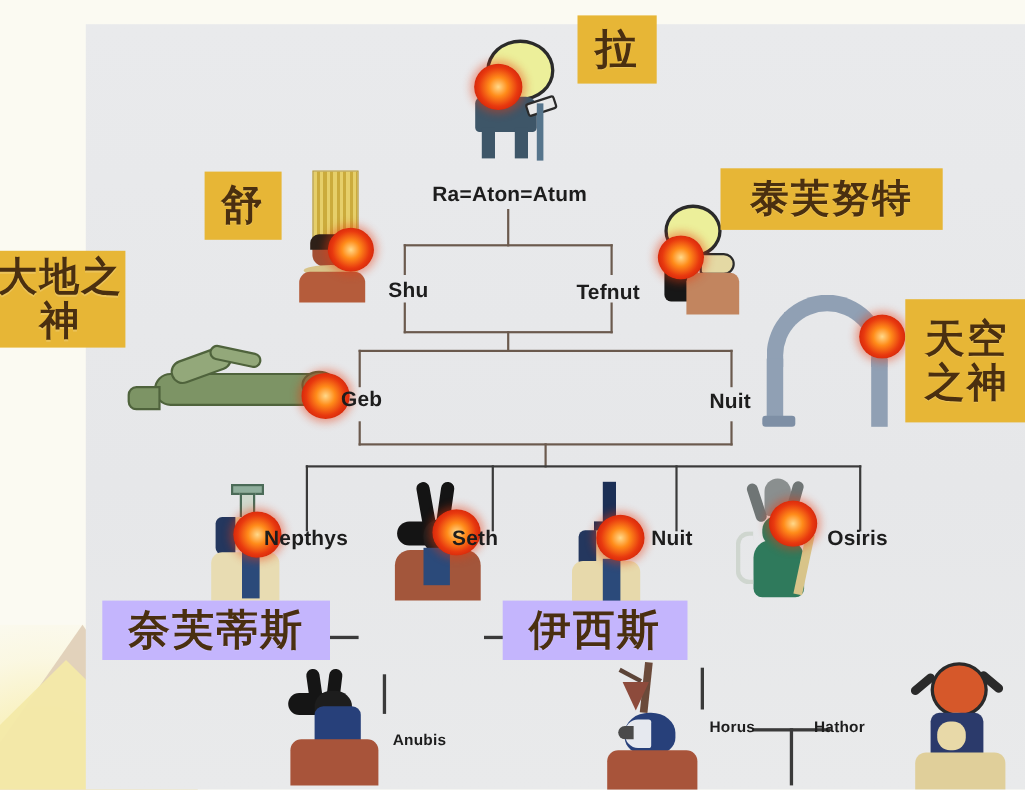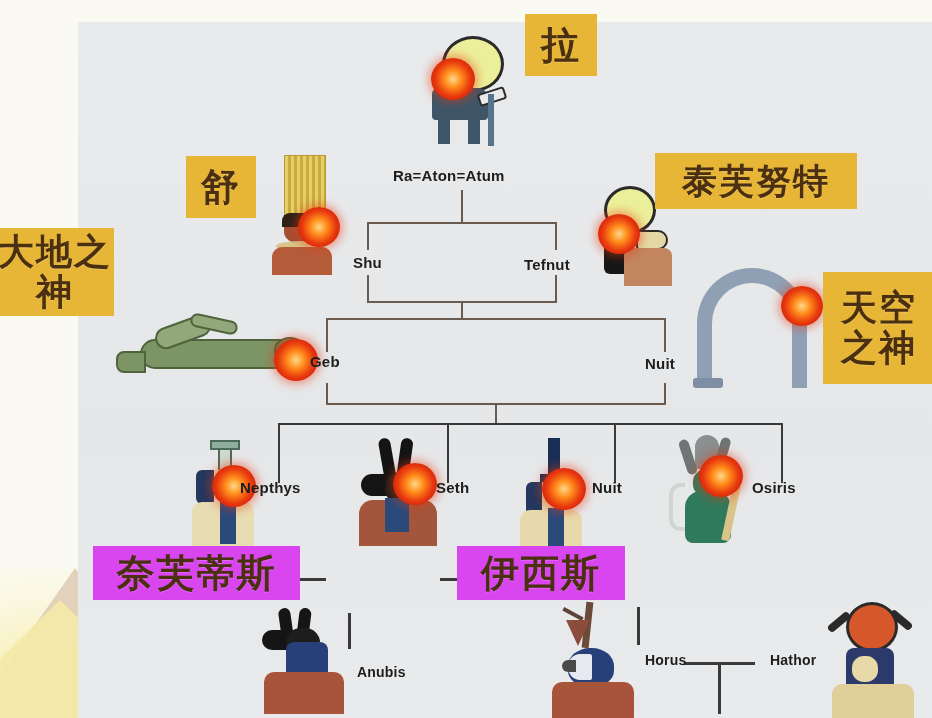--- a/index.html
+++ b/index.html
@@ -46,21 +46,21 @@
   
   .line { position: absolute; background: #6b5a4e; }
   .vline { width: 2px; }
   .hline { height: 2px; }
   .line-dark { background: #3a3a3a; }
 
   
   .name {
     position: absolute;
     font-family: "Liberation Sans", "DejaVu Sans", sans-serif;
-    font-size: 15px;
+    font-size: 19px;
     font-weight: 700;
     color: #1d1d1d;
     white-space: nowrap;
     letter-spacing: .2px;
   }
   .name.small { font-size: 14px; }
 
   
   .tag {
     position: absolute;
@@ -70,21 +70,21 @@
     font-weight: 700;
     display: flex;
     align-items: center;
     justify-content: center;
     line-height: 1.12;
     text-align: center;
     letter-spacing: 2px;
     text-shadow: 0 1px 0 rgba(255,255,255,.18);
   }
   .tag.gold { background: #e7b636; }
-  .tag.bright { background: #d946ef; }
+  .tag.bright { background: #c4b5fd; }
 
   
   .fig { position: absolute; }
   .sun-disc {
     position: absolute; border-radius: 50%;
     background: #ecef9a;
     border: 3px solid #2a2a2a;
   }
   .flower {
     position: absolute; border-radius: 50%;
@@ -206,21 +206,21 @@
 
   <div class="fig" style="left:355px; top:438px; width:90px; height:112px;">
     <div class="body-block" style="left:26px; top:0px; width:12px; height:40px; background:#141414; border-radius:6px 6px 0 0; transform:rotate(-10deg);"></div>
     <div class="body-block" style="left:44px; top:0px; width:12px; height:40px; background:#141414; border-radius:6px 6px 0 0; transform:rotate(8deg);"></div>
     <div class="body-block" style="left:6px; top:36px; width:48px; height:22px; background:#141414; border-radius:14px 6px 6px 14px;"></div>
     <div class="body-block" style="left:30px; top:34px; width:34px; height:32px; background:#1c1c1c; border-radius:45%;"></div>
     <div class="body-block" style="left:4px; top:62px; width:78px; height:46px; background:#a3563b; border-radius:14px 14px 0 0;"></div>
     <div class="body-block" style="left:30px; top:60px; width:24px; height:34px; background:#2b4a7a;"></div>
     <div class="flower" style="left:38px; top:25px; width:44px; height:42px;"></div>
   </div>
-  <div class="name" style="left:436px; top:479px;">Seth</div>
+  <div class="name" style="left:411px; top:479px;">Seth</div>
 
   <div class="fig" style="left:518px; top:438px; width:84px; height:112px;">
     <div class="body-block" style="left:30px; top:0px; width:12px; height:46px; background:#1b2f55;"></div>
     <div class="body-block" style="left:22px; top:36px; width:30px; height:12px; background:#1b2f55;"></div>
     <div class="body-block" style="left:12px; top:44px; width:32px; height:28px; background:#e3d4a6; border-radius:45%;"></div>
     <div class="body-block" style="left:8px; top:44px; width:16px; height:34px; background:#24375e; border-radius:6px 0 0 6px;"></div>
     <div class="body-block" style="left:2px; top:72px; width:62px; height:38px; background:#e7d9ab; border-radius:10px 10px 0 0;"></div>
     <div class="body-block" style="left:30px; top:70px; width:16px; height:40px; background:#2b4a7a;"></div>
     <div class="flower" style="left:24px; top:30px; width:44px; height:42px;"></div>
   </div>
@@ -262,15 +262,15 @@
 
   <div class="fig" style="left:822px; top:600px; width:102px; height:118px;">
     <div class="body-block" style="left:4px; top:18px; width:26px; height:8px; background:#2a2a2a; border-radius:6px; transform:rotate(-40deg);"></div>
     <div class="body-block" style="left:66px; top:16px; width:26px; height:8px; background:#2a2a2a; border-radius:6px; transform:rotate(40deg);"></div>
     <div class="body-block" style="left:24px; top:2px; width:52px; height:50px; background:#d6582a; border:3px solid #2a2a2a; border-radius:50%;"></div>
     <div class="body-block" style="left:30px; top:48px; width:34px; height:28px; background:#e8d9a8; border-radius:45%;"></div>
     <div class="body-block" style="left:24px; top:48px; width:48px; height:42px; background:#2b3a6b; border-radius:8px 8px 4px 4px;"></div>
     <div class="body-block" style="left:30px; top:56px; width:26px; height:26px; background:#e8d9a8; border-radius:45%;"></div>
     <div class="body-block" style="left:10px; top:84px; width:82px; height:34px; background:#e0cf9a; border-radius:10px 10px 0 0;"></div>
   </div>
-  <div class="name small" style="left:770px; top:652px;">Hathor</div>
+  <div class="name small" style="left:740px; top:652px;">Hathor</div>
 
 </div>
 
 </body></html>

